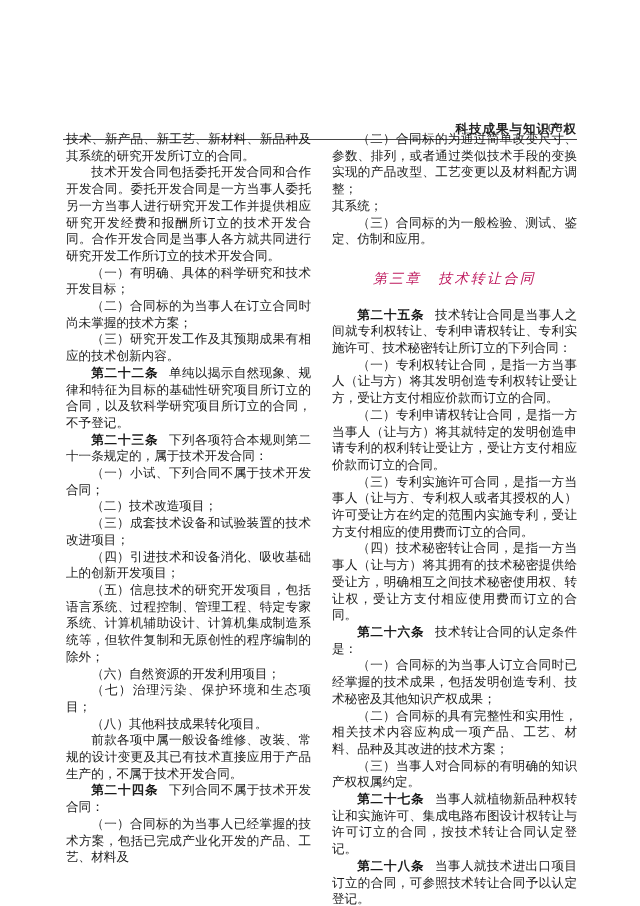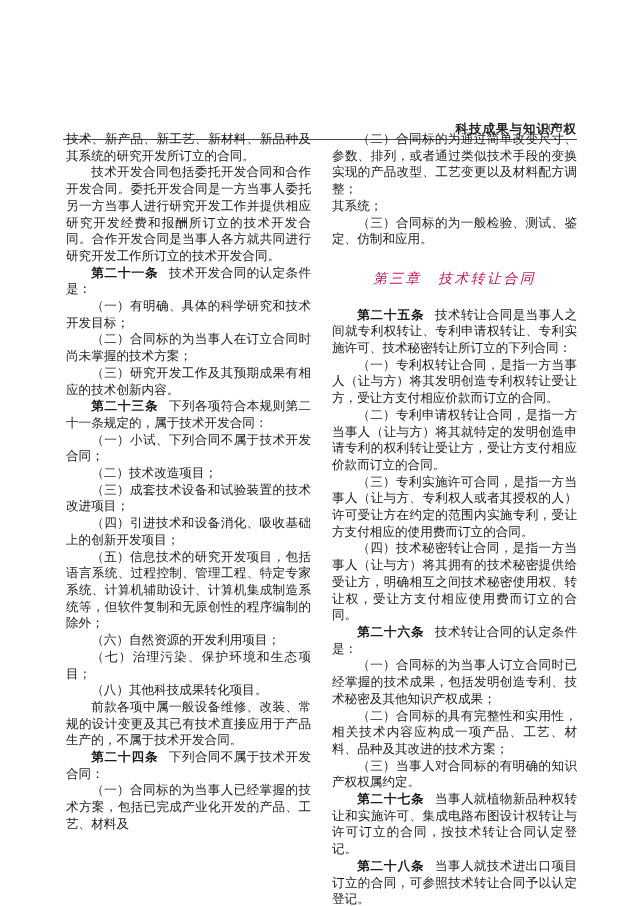--- a/index.html
+++ b/index.html
@@ -86,24 +86,24 @@
 
 <div class="page">
   <div class="page-header">
     <span class="running-title">科技成果与知识产权</span>
     <span class="page-number">1081</span>
   </div>
   <div class="columns">
     <div class="column">
         <p class="para cont">技术、新产品、新工艺、新材料、新品种及其系统的研究开发所订立的合同。</p>
         <p class="para">技术开发合同包括委托开发合同和合作开发合同。委托开发合同是一方当事人委托另一方当事人进行研究开发工作并提供相应研究开发经费和报酬所订立的技术开发合同。合作开发合同是当事人各方就共同进行研究开发工作所订立的技术开发合同。</p>
-        <p class="para"><b>第二十一条</b>技术开发合同的认定条件是：</p>
         <p class="para">（一）有明确、具体的科学研究和技术开发目标；</p>
         <p class="para">（二）合同标的为当事人在订立合同时尚未掌握的技术方案；</p>
         <p class="para">（三）研究开发工作及其预期成果有相应的技术创新内容。</p>
+        <p class="para"><b>第二十二条</b>单纯以揭示自然现象、规律和特征为目标的基础性研究项目所订立的合同，以及软科学研究项目所订立的合同，不予登记。</p>
         <p class="para"><b>第二十三条</b>下列各项符合本规则第二十一条规定的，属于技术开发合同：</p>
         <p class="para">（一）小试、下列合同不属于技术开发合同；</p>
         <p class="para">（二）技术改造项目；</p>
         <p class="para">（三）成套技术设备和试验装置的技术改进项目；</p>
         <p class="para">（四）引进技术和设备消化、吸收基础上的创新开发项目；</p>
         <p class="para">（五）信息技术的研究开发项目，包括语言系统、过程控制、管理工程、特定专家系统、计算机辅助设计、计算机集成制造系统等，但软件复制和无原创性的程序编制的除外；</p>
         <p class="para">（六）自然资源的开发利用项目；</p>
         <p class="para">（七）治理污染、保护环境和生态项目；</p>
         <p class="para">（八）其他科技成果转化项目。</p>
         <p class="para">前款各项中属一般设备维修、改装、常规的设计变更及其已有技术直接应用于产品生产的，不属于技术开发合同。</p>

